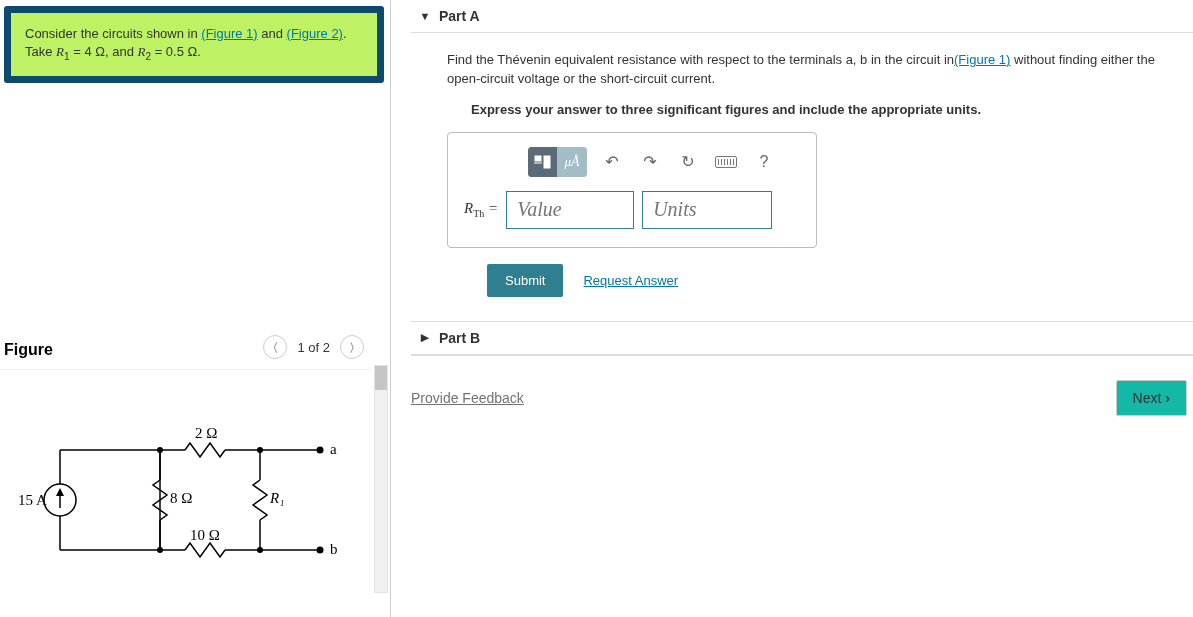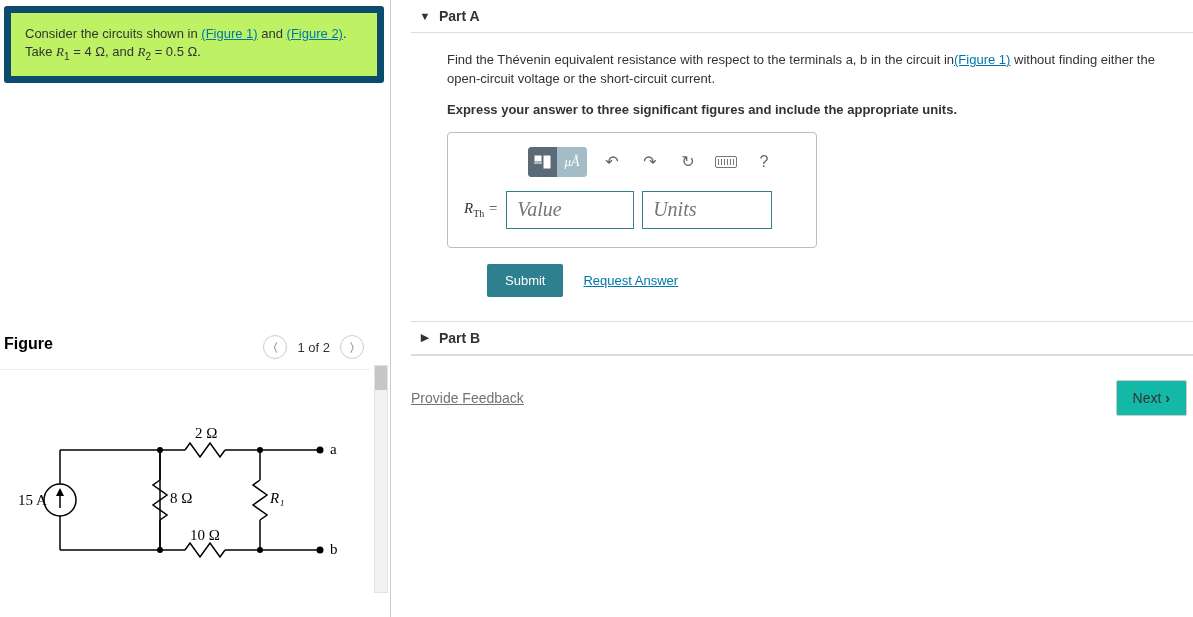--- a/index.html
+++ b/index.html
@@ -7,37 +7,37 @@
   .container { display: flex; height: 100%; }
   .left-col { width: 390px; padding: 6px 6px 0 0; position: relative; }
   .right-col { flex: 1; border-left: 1px solid #ccc; padding: 0 0 0 20px; position: relative; }
 
   .problem-box { background: #bef264; border: 7px solid #0c4a6e; border-radius: 3px; padding: 12px 14px; margin: 0 0 0 4px; color: #333; line-height: 1.4; }
   .problem-box a { color: #0077aa; text-decoration: underline; }
   .mathvar { font-family: "Times New Roman", serif; font-style: italic; }
   .sub { font-size: 10px; vertical-align: sub; font-style: normal; }
 
   .figure-section { position: absolute; top: 335px; left: 0; width: 370px; }
-  .figure-header { display: flex; align-items: flex-start; justify-content: space-between; padding: 0 6px 10px 4px; }
+  .figure-header { display: flex; align-items: flex-end; justify-content: space-between; padding: 0 6px 10px 4px; }
   .figure-header h3 { font-size: 16px; font-weight: bold; color: #000; }
   .pager { display: flex; align-items: center; gap: 10px; font-size: 13px; color: #333; }
   .pager-btn { width: 24px; height: 24px; border: 1px solid #ccc; border-radius: 50%; background: #fff; display: flex; align-items: center; justify-content: center; cursor: pointer; color: #888; font-size: 12px; }
   .figure-canvas { border-top: 1px solid #eee; position: relative; padding-top: 20px; }
   .scrollbar-wrapper { position: absolute; right: -18px; top: 30px; bottom: 0; width: 14px; background: #f1f1f1; border: 1px solid #e3e3e3; }
   .scrollbar-thumb { position: absolute; top: 0; left: 0; right: 0; height: 24px; background: #c6c6c6; }
 
   
   .part-header { display: flex; align-items: center; padding: 8px 0; border-bottom: 1px solid #ddd; cursor: pointer; }
   .part-header .toggle { width: 28px; text-align: center; color: #333; font-size: 11px; }
   .part-header .label { font-weight: bold; font-size: 14px; color: #333; }
 
   .part-body { padding: 18px 10px 24px 36px; }
   .part-body p { line-height: 1.45; margin-bottom: 12px; color: #333; }
   .part-body a { color: #0077aa; text-decoration: underline; }
-  .bold { font-weight: bold; }
+  .bold { font-weight: bold; margin-left: 24px; }
 
   .answer-box { border: 1px solid #bbb; border-radius: 4px; padding: 14px 16px 18px 16px; width: 370px; margin-bottom: 16px; background: #fff; }
   .toolbar { display: flex; align-items: center; gap: 12px; margin-bottom: 14px; padding-left: 64px; }
   .tool-btn { width: 30px; height: 30px; border: 1px solid #ccc; border-radius: 3px; display: flex; align-items: center; justify-content: center; background: #fff; cursor: pointer; color: #555; font-size: 14px; }
   .tool-btn.active { background: #5a6a76; color: #fff; border-color: #5a6a76; }
   .tool-btn.special { background: #a4bcc5; color: #fff; border-color: #a4bcc5; font-family: "Times New Roman", serif; font-style: italic; }
   .tool-group { display: flex; }
   .tool-group .tool-btn { border-radius: 0; margin-left: -1px; }
   .tool-group .tool-btn:first-child { border-radius: 3px 0 0 3px; margin-left: 0; }
   .tool-group .tool-btn:last-child { border-radius: 0 3px 3px 0; }

